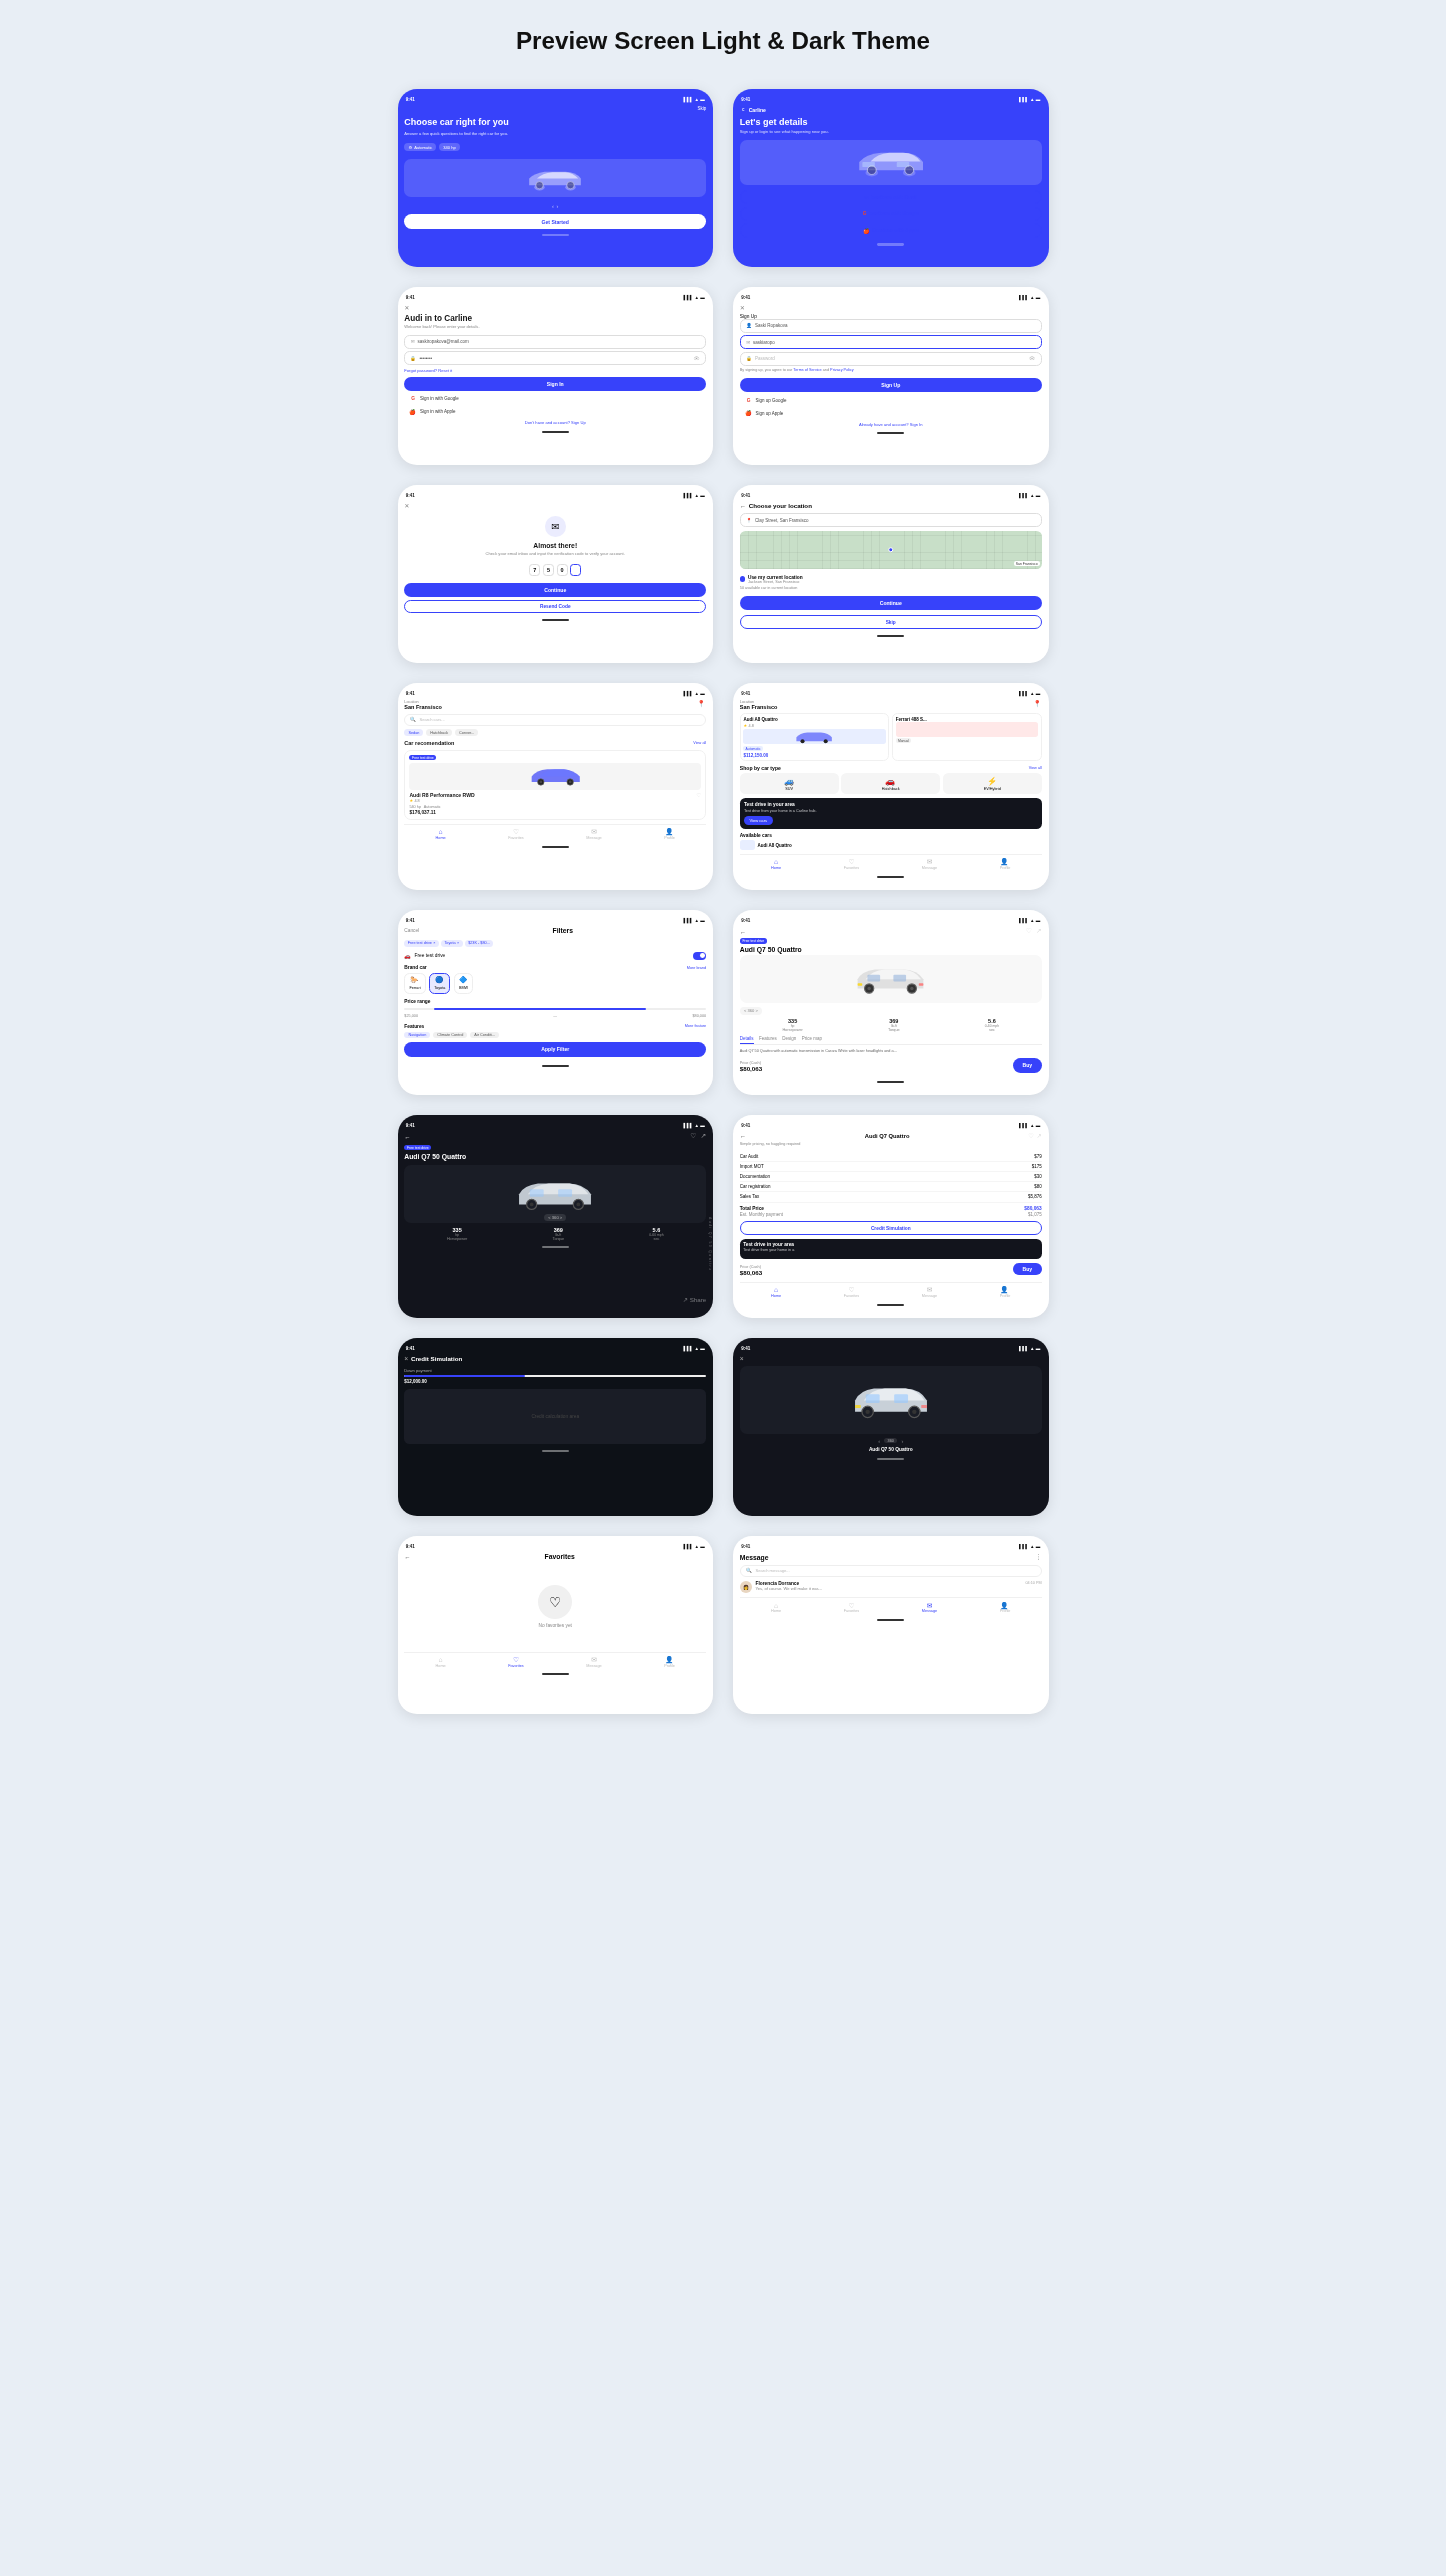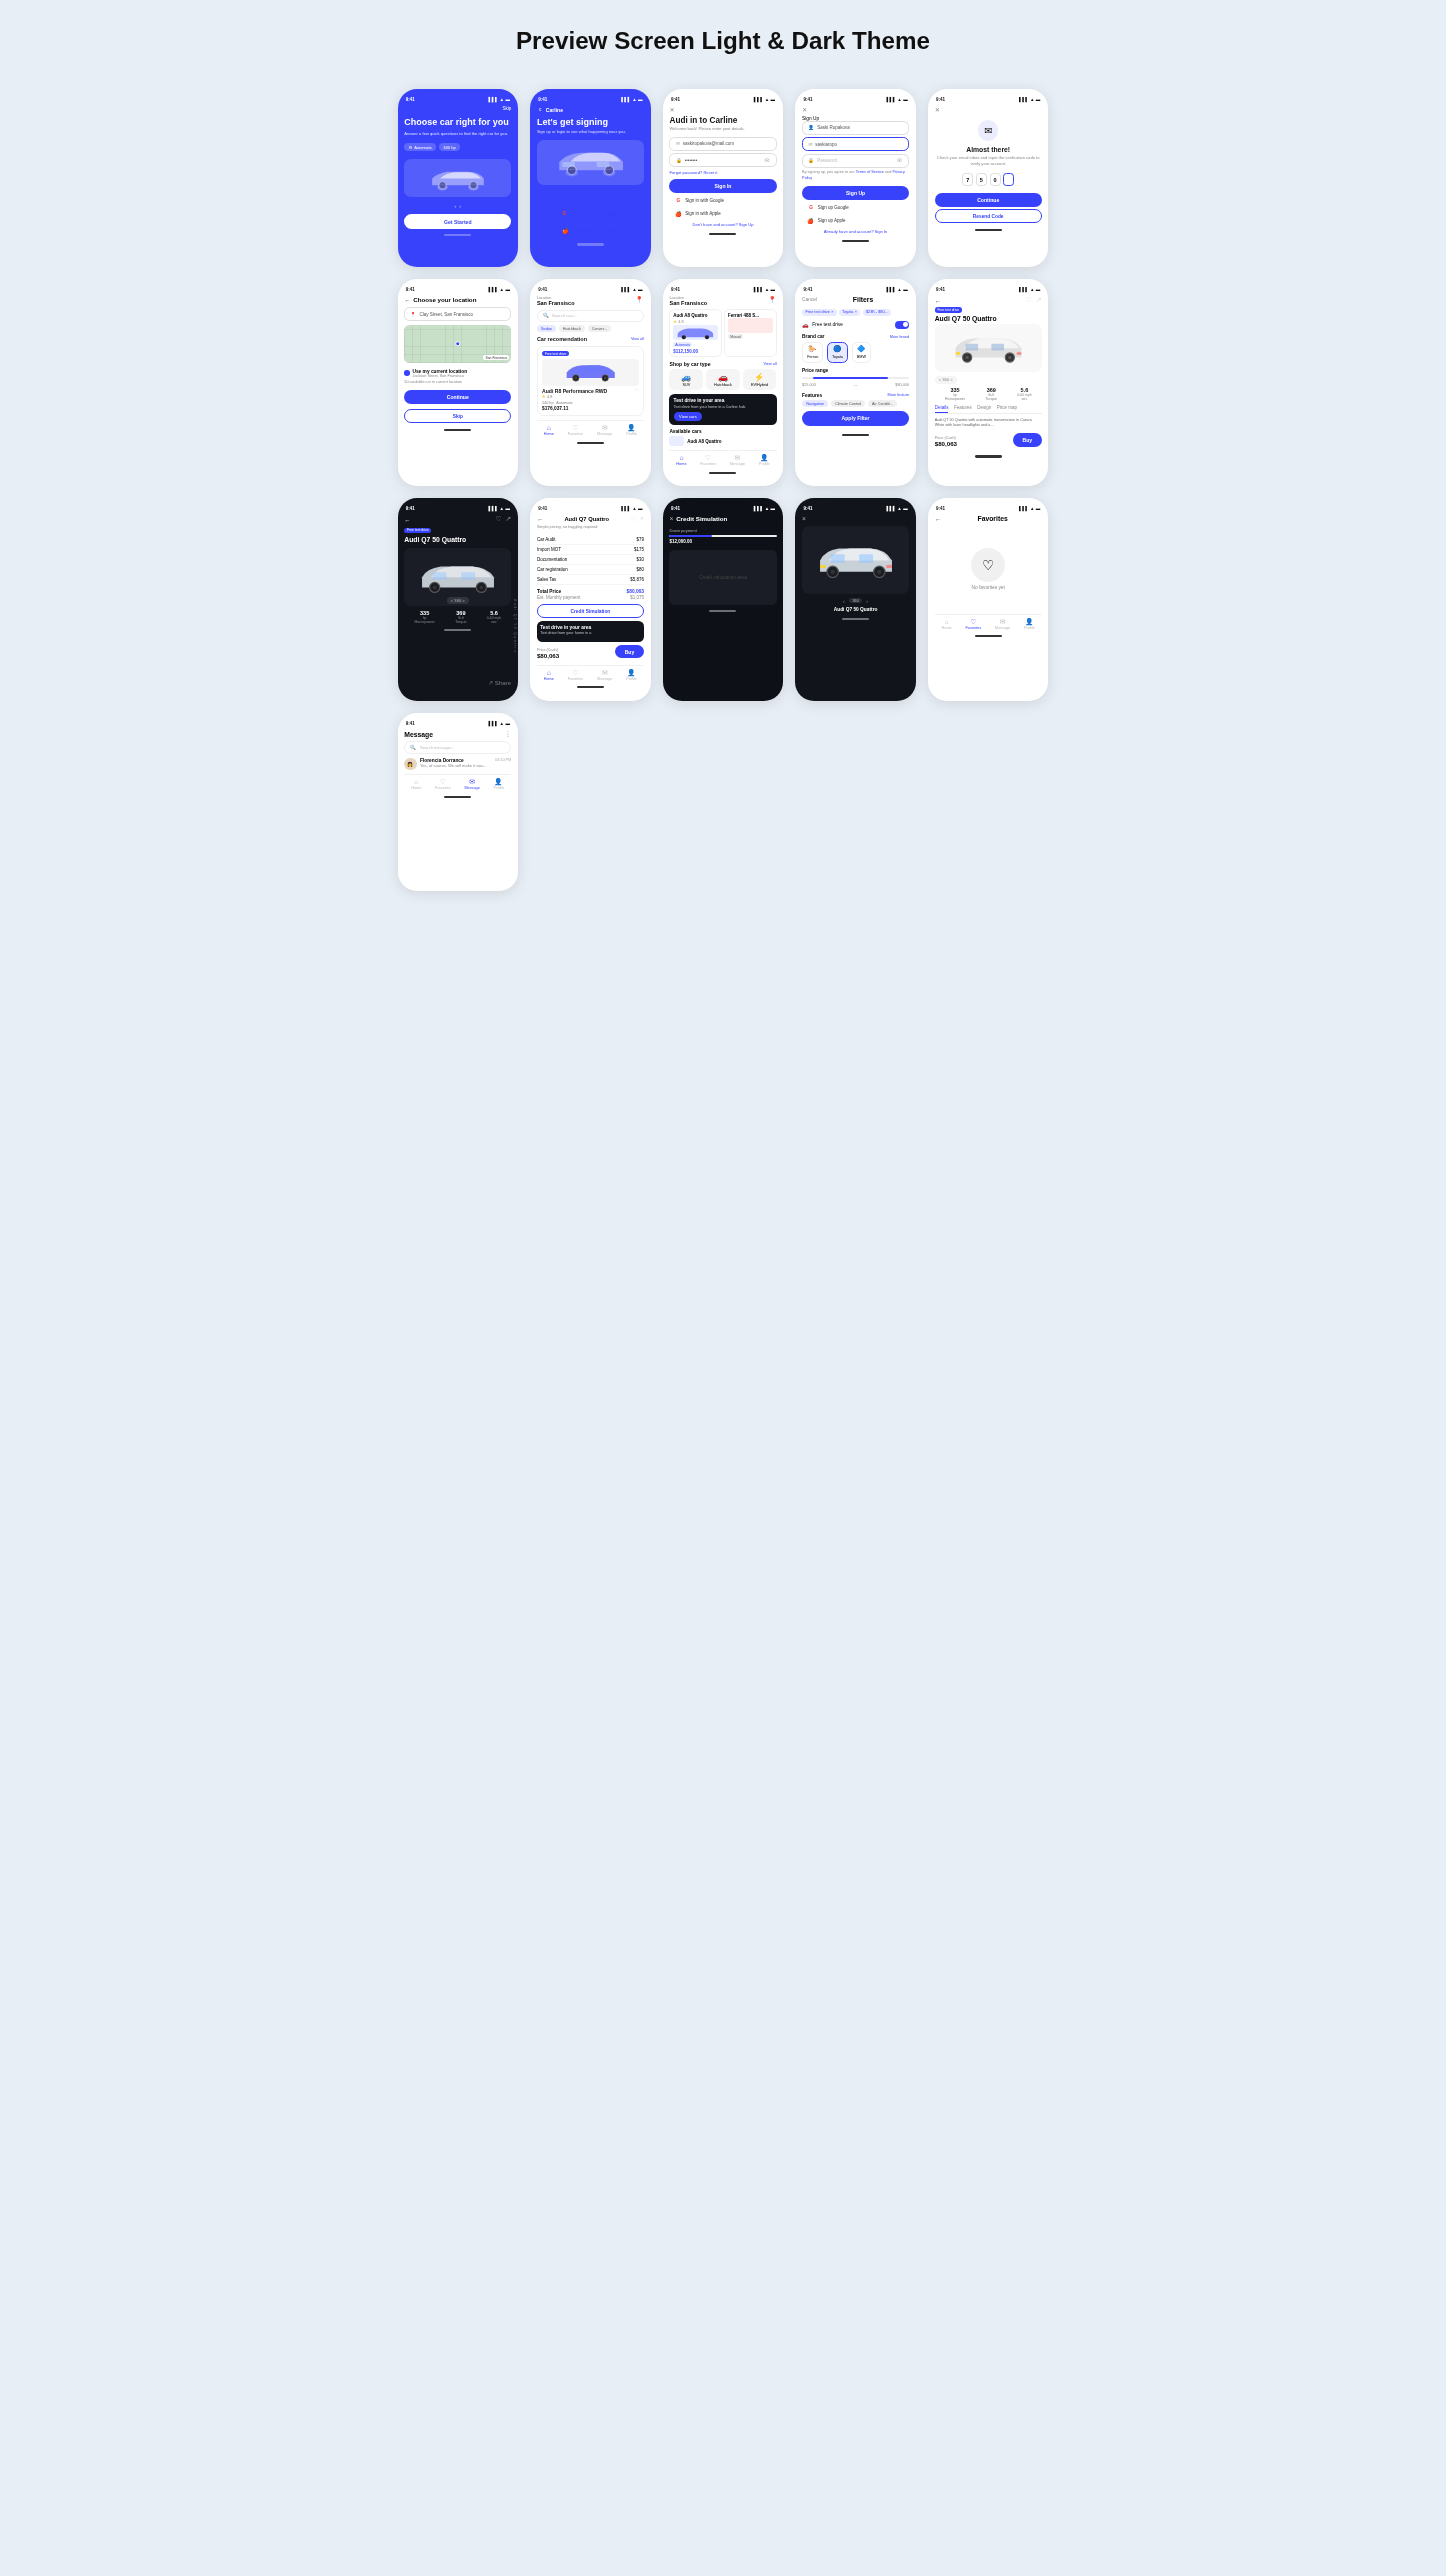--- a/index.html
+++ b/index.html
@@ -11,22 +11,22 @@
     }
     h1.page-title {
       text-align: center;
       font-size: 2.2rem;
       font-weight: 700;
       color: #111;
       margin-bottom: 34px;
     }
     .screens-grid {
       display: grid;
-      grid-template-columns: repeat(5, 1fr);
-      gap: 12px;
+      grid-template-columns: repeat(2, 1fr);
+      gap: 20px;
       max-width: 651px;
       margin: 0 auto;
     }
     .phone {
       background: #fff;
       border-radius: 19px;
       overflow: hidden;
       box-shadow: 0 2.7px 13.7px rgba(0,0,0,0.10);
       font-size: 4.8px;
       position: relative;
@@ -295,21 +295,21 @@
         <span>▲</span>
         <span>▬</span>
       </div>
     </div>
     <div class="screen2-logo">
       <div class="logo-circle">
         <span style="color:#fff;font-size:3.4px;font-weight:700">C</span>
       </div>
       <span style="font-size:5.1px;font-weight:700;color:#fff;">Carline</span>
     </div>
-    <div class="screen2-title">Let's get signing</div>
+    <div class="screen2-title">Let's get details</div>
     <div class="screen2-sub">Sign up or login to see what happening near you.</div>
     <div class="car-img-placeholder" style="height:45px;">
       <svg width="75" height="34" viewBox="0 0 120 50">
         <ellipse cx="30" cy="42" rx="10" ry="6" fill="rgba(255,255,255,0.2)"></ellipse>
         <ellipse cx="90" cy="42" rx="10" ry="6" fill="rgba(255,255,255,0.2)"></ellipse>
         <path d="M10,38 L10,25 Q20,12 45,10 L80,10 Q102,10 112,25 L112,38 Z" fill="rgba(255,255,255,0.35)"></path>
         <path d="M28,24 Q38,12 58,10 L80,10 Q98,10 108,24 Z" fill="rgba(255,255,255,0.55)"></path>
         <circle cx="30" cy="38" r="7" fill="rgba(0,0,50,0.4)" stroke="rgba(255,255,255,0.5)" stroke-width="1.5"></circle>
         <circle cx="90" cy="38" r="7" fill="rgba(0,0,50,0.4)" stroke="rgba(255,255,255,0.5)" stroke-width="1.5"></circle>
         <rect x="15" y="25" width="20" height="8" rx="1" fill="rgba(200,230,255,0.4)"></rect>

